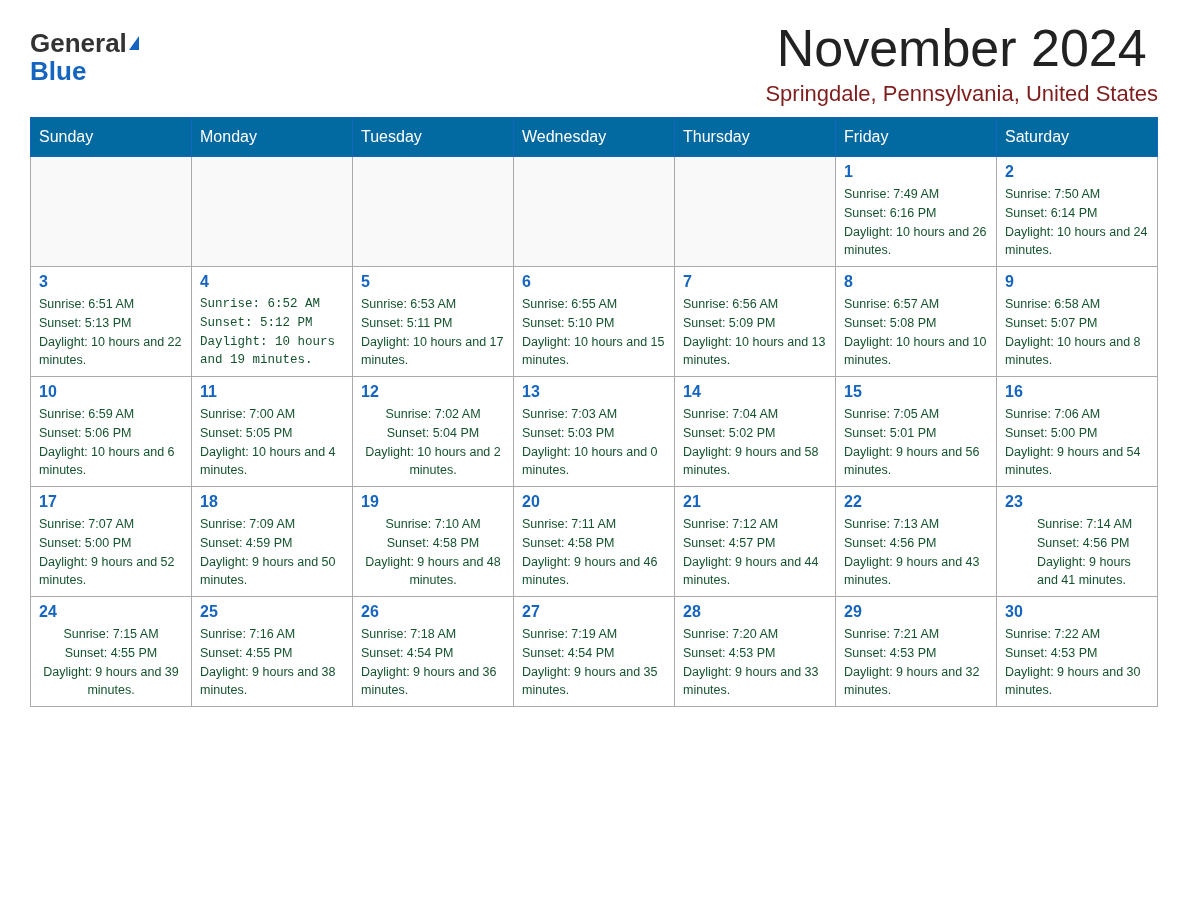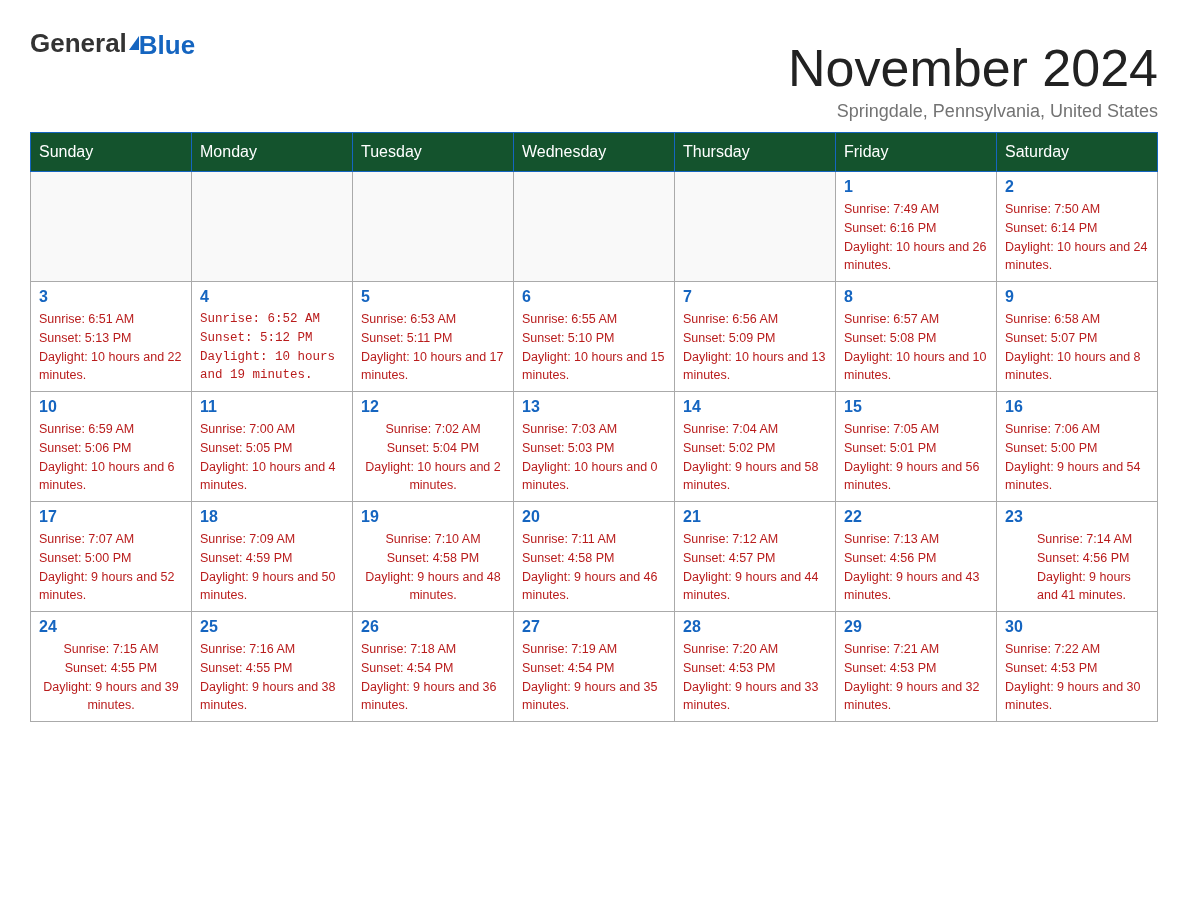--- a/index.html
+++ b/index.html
@@ -11,21 +11,21 @@
       min-height: 918px;
     }
     .header-area {
       display: flex;
       justify-content: space-between;
       align-items: flex-start;
       margin-bottom: 10px;
     }
     .logo {
       display: flex;
-      flex-direction: row;
+      flex-direction: column;
       align-items: flex-start;
       margin-top: 10px;
     }
     .logo-text {
       font-size: 26px;
       font-weight: bold;
       color: #333;
       line-height: 1;
     }
     .logo-triangle {
@@ -36,41 +36,40 @@
       border-bottom: 14px solid #1565c0;
       margin-left: 2px;
       vertical-align: middle;
     }
     .logo-blue-text {
       color: #1565c0;
       font-size: 26px;
       font-weight: bold;
     }
     .title-area {
-      text-align: right;
-      margin-top: 20px;
+      text-align: center;
     }
     .month-title {
       font-size: 52px;
       font-weight: normal;
       color: #222;
       line-height: 1.1;
     }
     .location-title {
-      font-size: 18px;
-      color: #737373;
+      font-size: 22px;
+      color: #7f1d1d;
       margin-top: 4px;
     }
     .calendar {
       width: 100%;
       border-collapse: collapse;
       margin-top: 8px;
     }
     .calendar th {
-      background-color: #14532d;
+      background-color: #0369a1;
       color: #fff;
       padding: 10px 8px;
       font-size: 16px;
       font-weight: normal;
       text-align: left;
       border: 1px solid #1565c0;
     }
     .calendar td {
       border: 1px solid #aaa;
       vertical-align: top;
@@ -82,21 +81,21 @@
     }
     .day-number {
       font-size: 16px;
       font-weight: bold;
       color: #1565c0;
       margin-bottom: 4px;
       display: block;
     }
     .day-info {
       font-size: 12.5px;
-      color: #b91c1c;
+      color: #14532d;
       line-height: 1.5;
     }
     .empty-cell {
       background: #f9f9f9;
     }
   </style>
 </head>
 <body>
 
 <div class="header-area">

